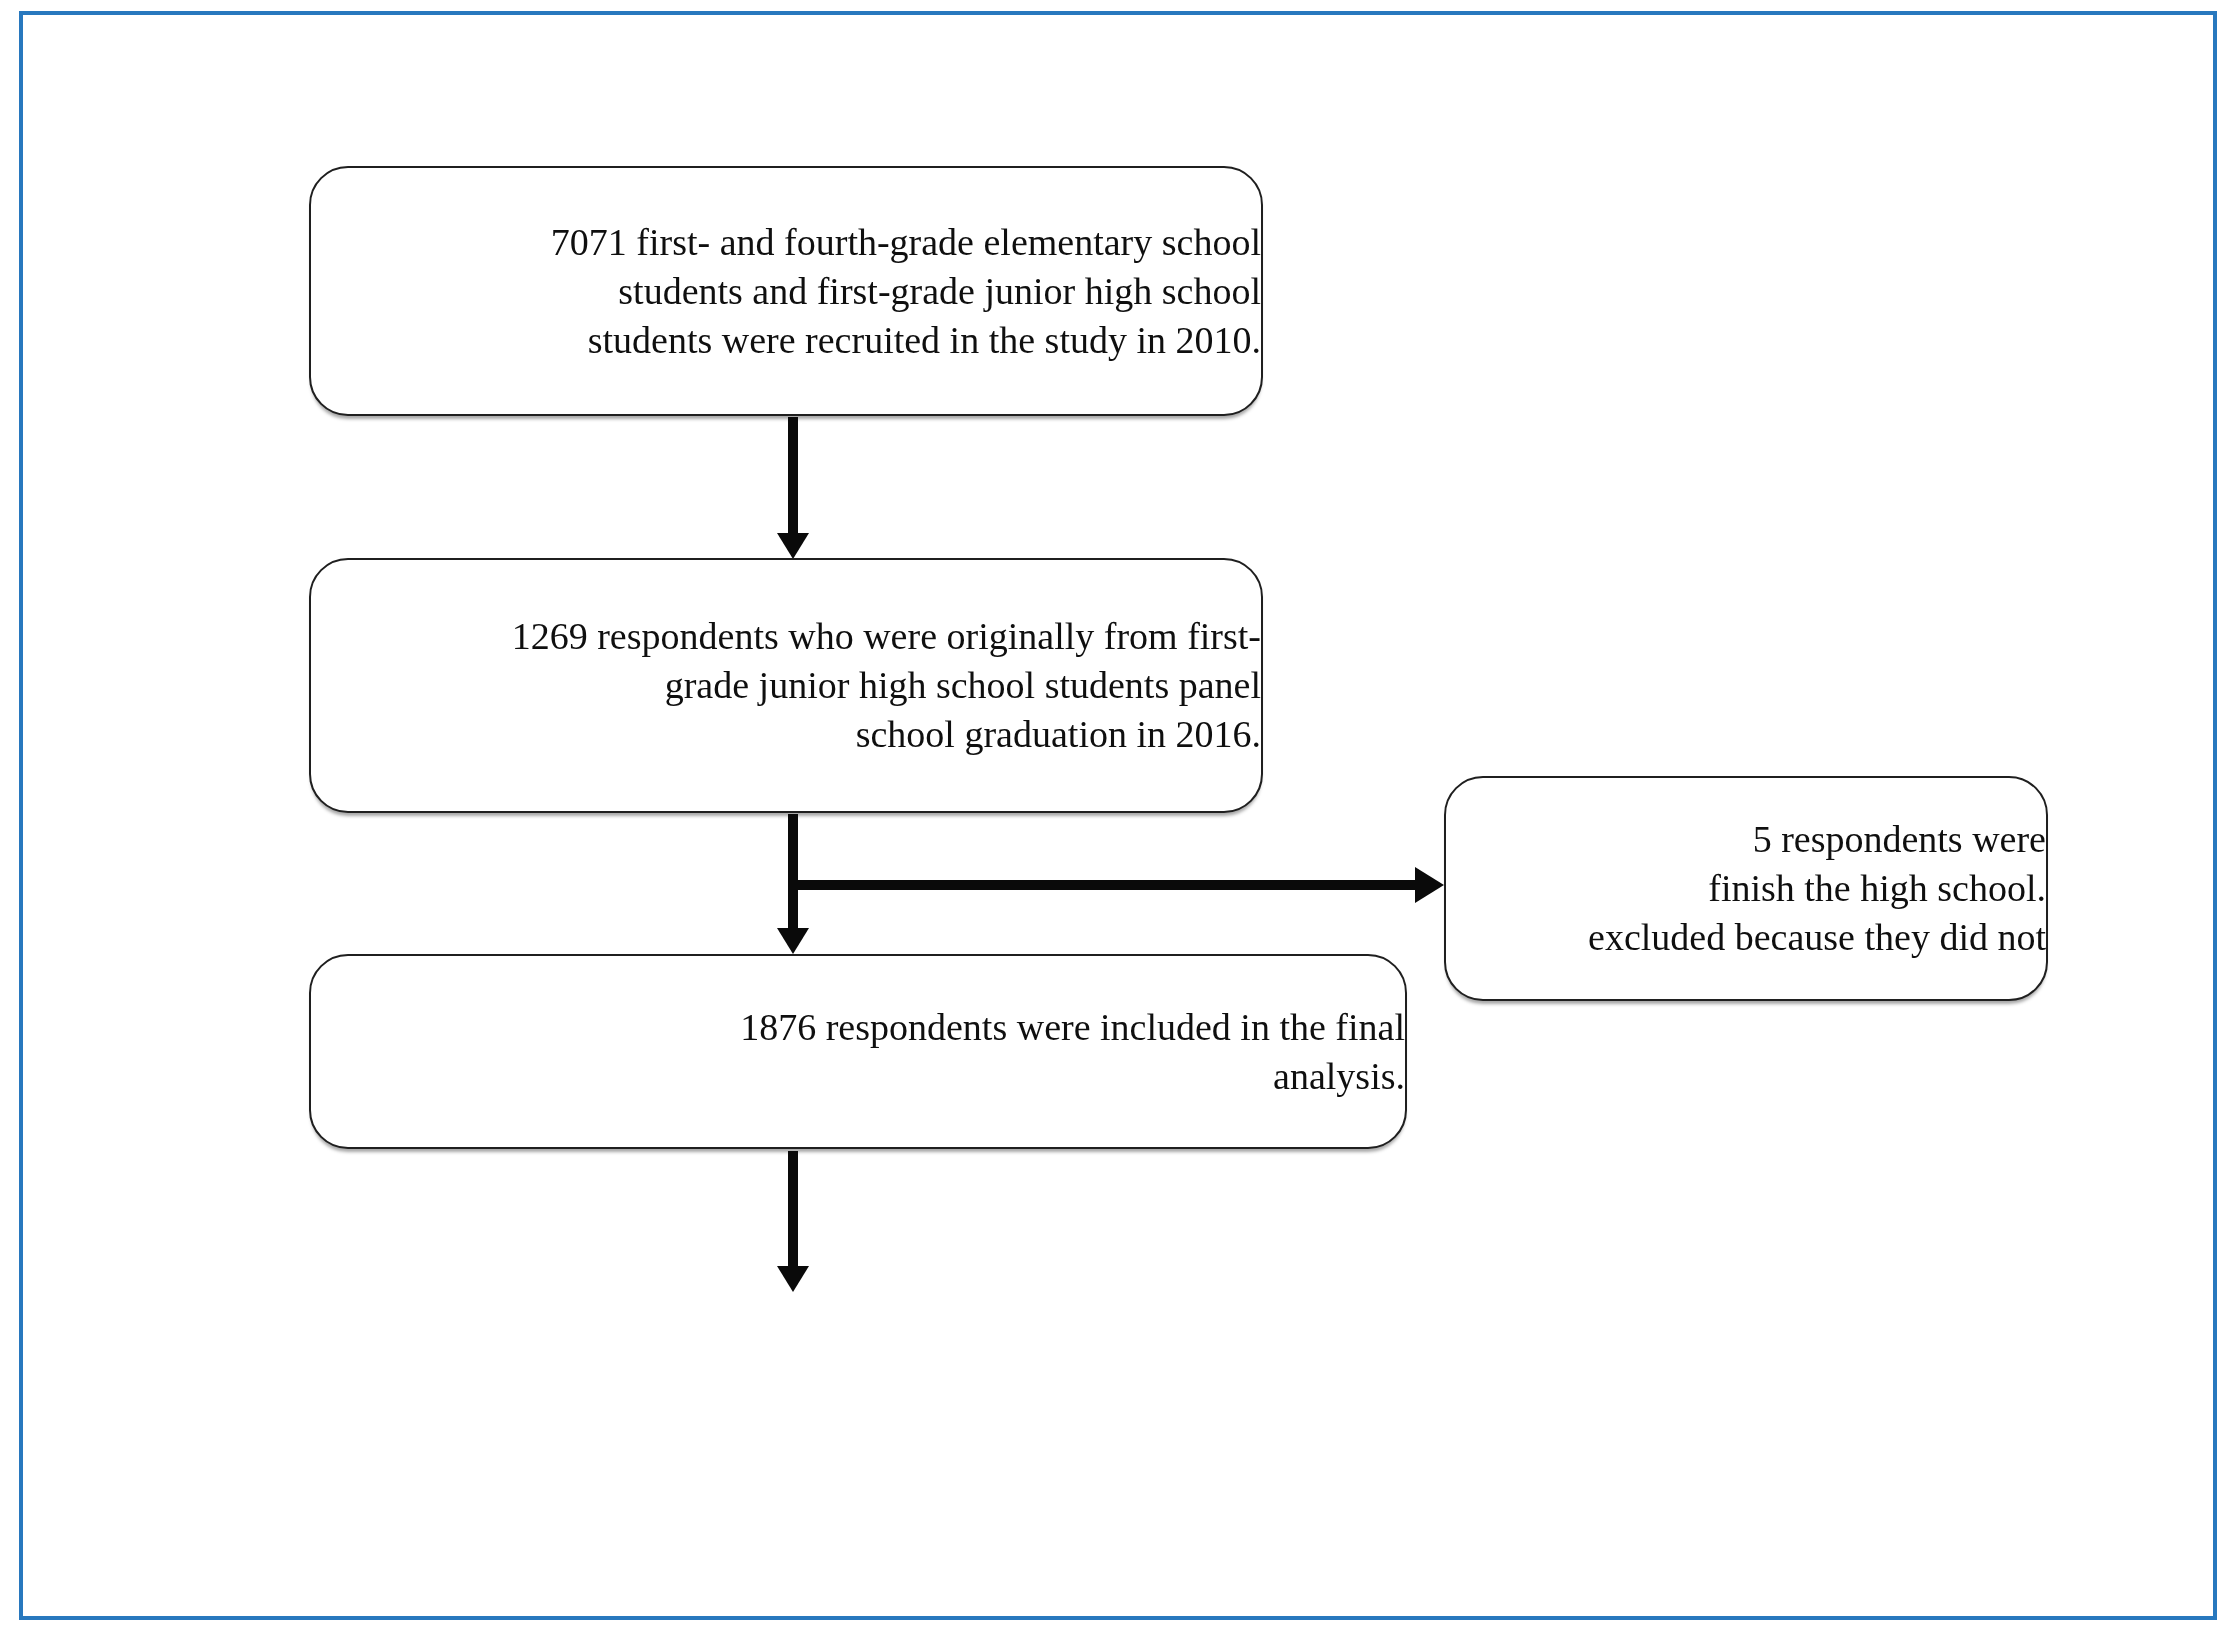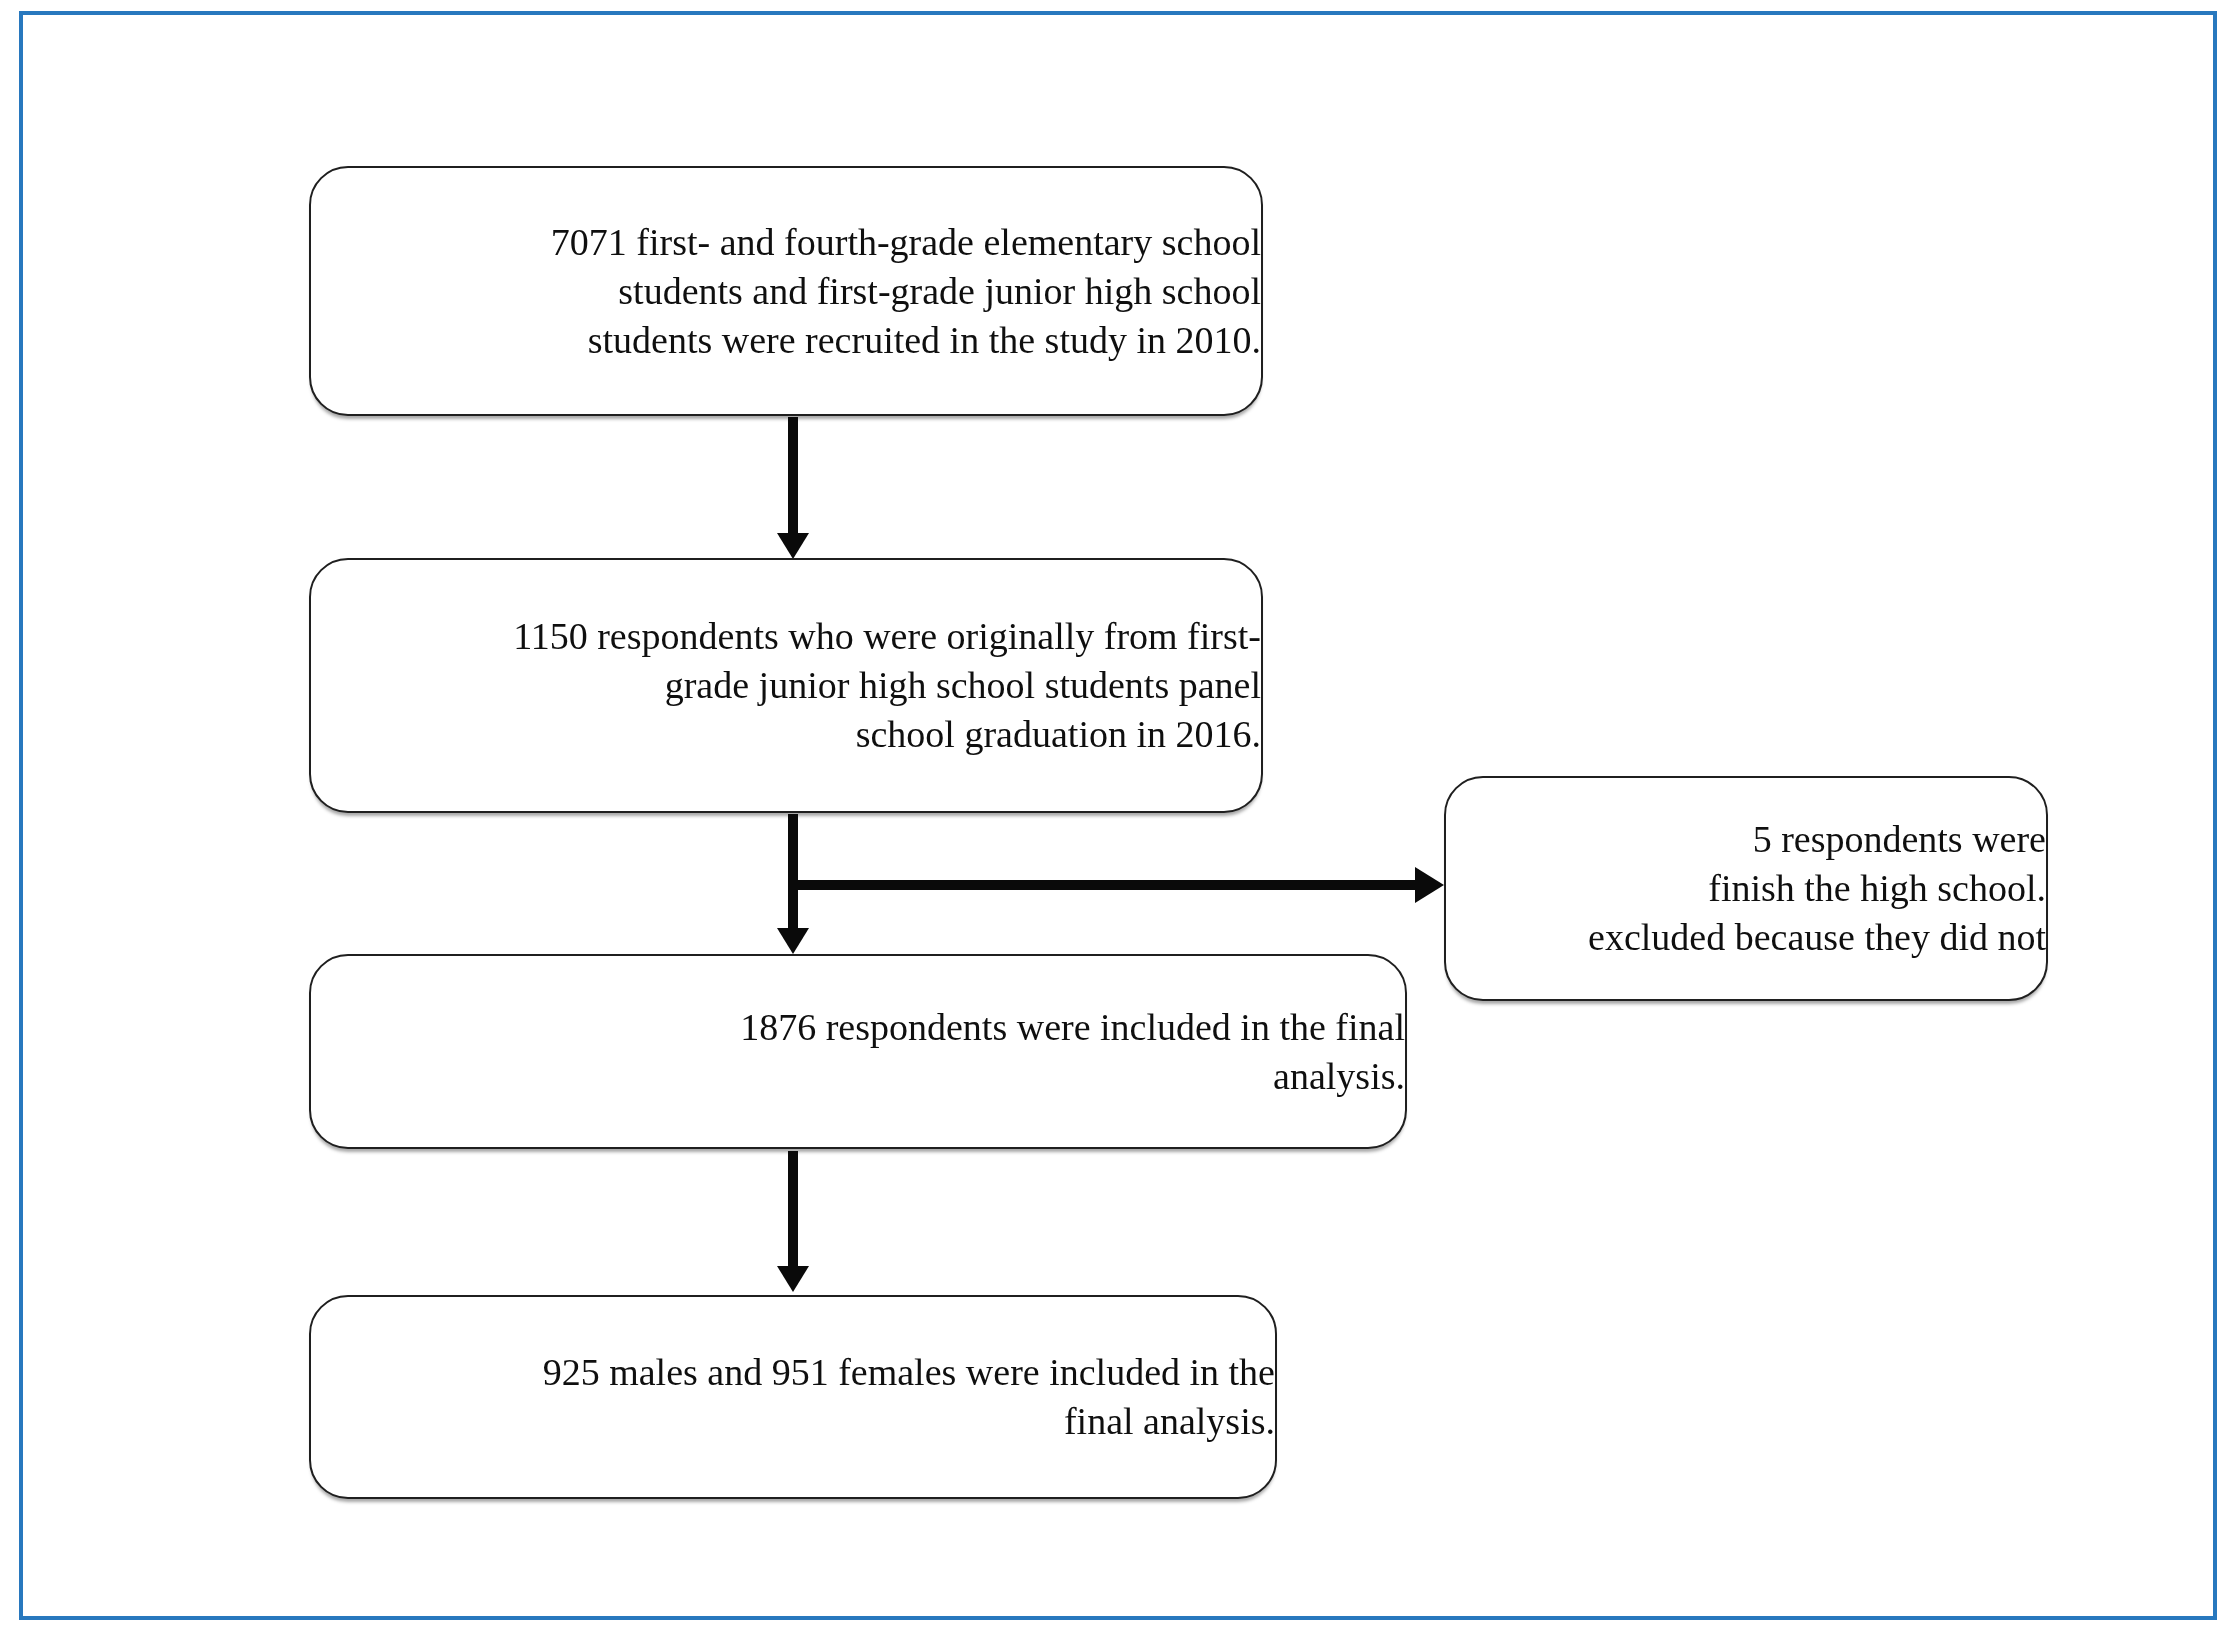--- a/index.html
+++ b/index.html
@@ -98,21 +98,21 @@
   <div class="flowbox" id="box-recruited">
     <div class="line">7071 first- and fourth-grade elementary school</div>
     <div class="line">students and first-grade junior high school</div>
     <div class="line">students were recruited in the study in 2010.</div>
   </div>
 
   <div class="vshaft" id="arrow1-shaft"></div>
   <div class="vhead" id="arrow1-head"></div>
 
   <div class="flowbox" id="box-panel-2016">
-    <div class="line">1150 respondents who were originally from first-</div>
+    <div class="line">1269 respondents who were originally from first-</div>
     <div class="line">grade junior high school students panel</div>
     <div class="line">school graduation in 2016.</div>
   </div>
 
   <div class="vshaft" id="arrow2-shaft"></div>
   <div class="vhead" id="arrow2-head"></div>
   <div class="hshaft" id="branch-shaft"></div>
   <div class="hhead" id="branch-head"></div>
 
   <div class="flowbox" id="box-excluded">
@@ -122,19 +122,15 @@
   </div>
 
   <div class="flowbox" id="box-final-analysis">
     <div class="line">1876 respondents were included in the final</div>
     <div class="line">analysis.</div>
   </div>
 
   <div class="vshaft" id="arrow3-shaft"></div>
   <div class="vhead" id="arrow3-head"></div>
 
-  <div class="flowbox" id="box-gender">
-    <div class="line">925 males and 951 females were included in the</div>
-    <div class="line">final analysis.</div>
-  </div>
 
 </div>
 
 
 </body></html>

